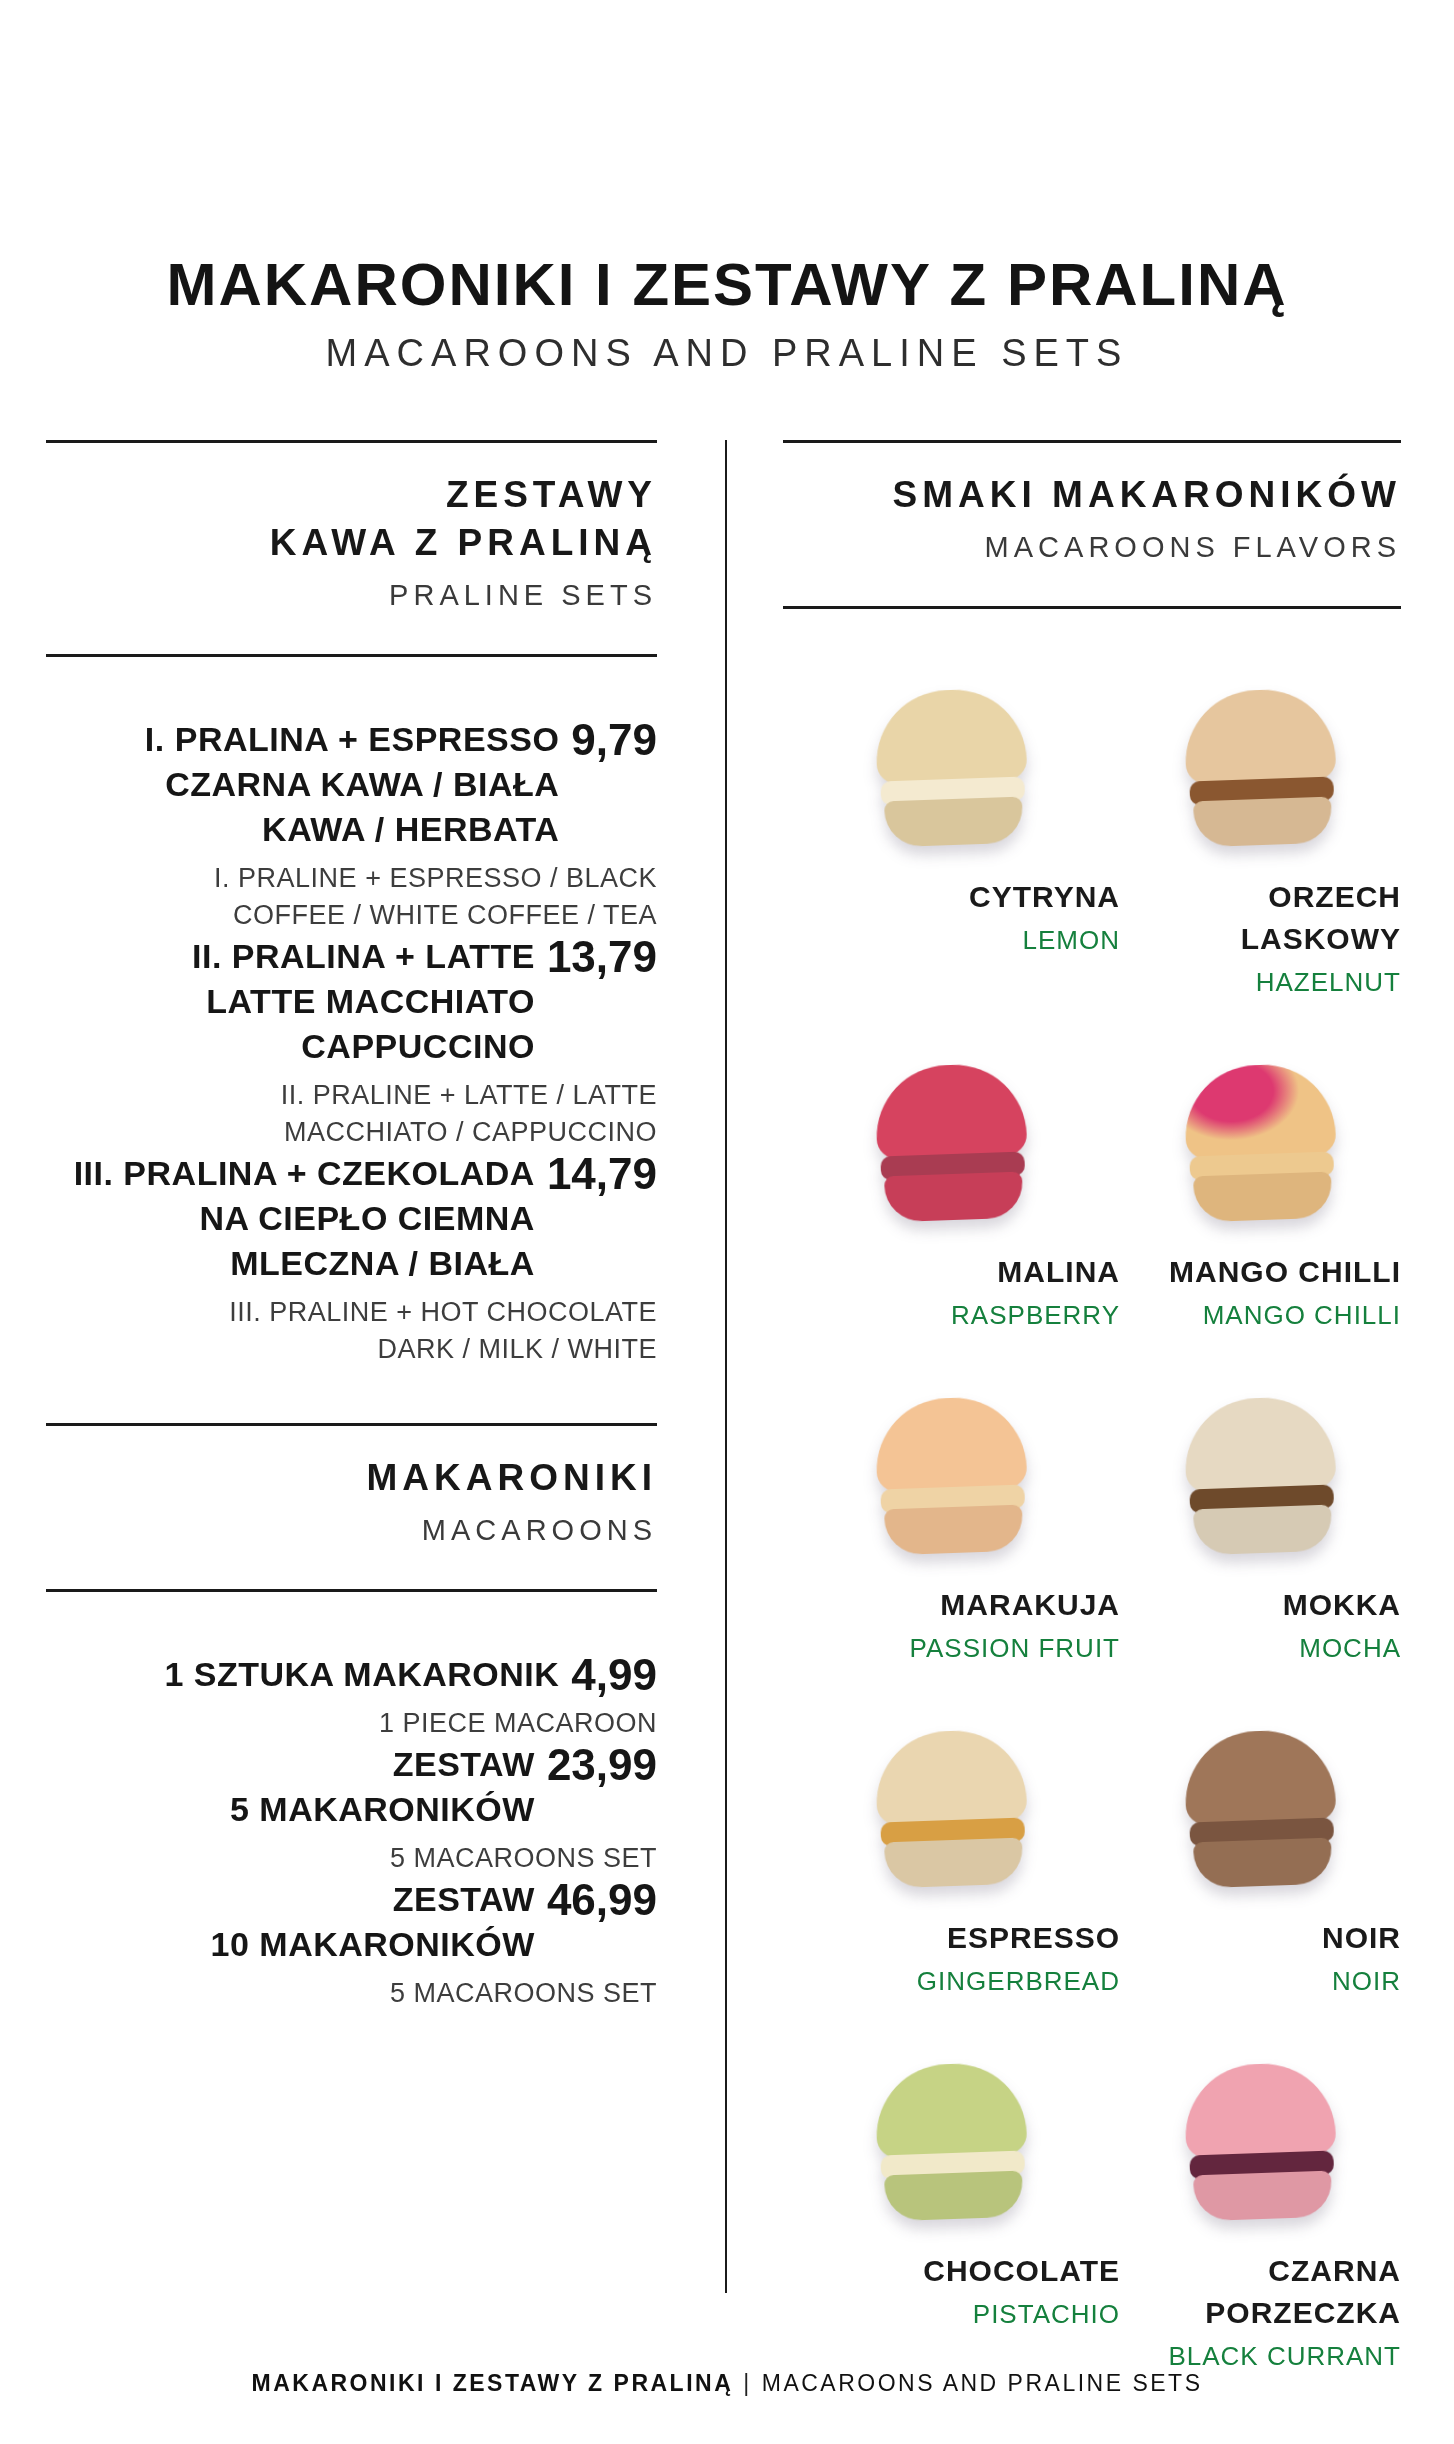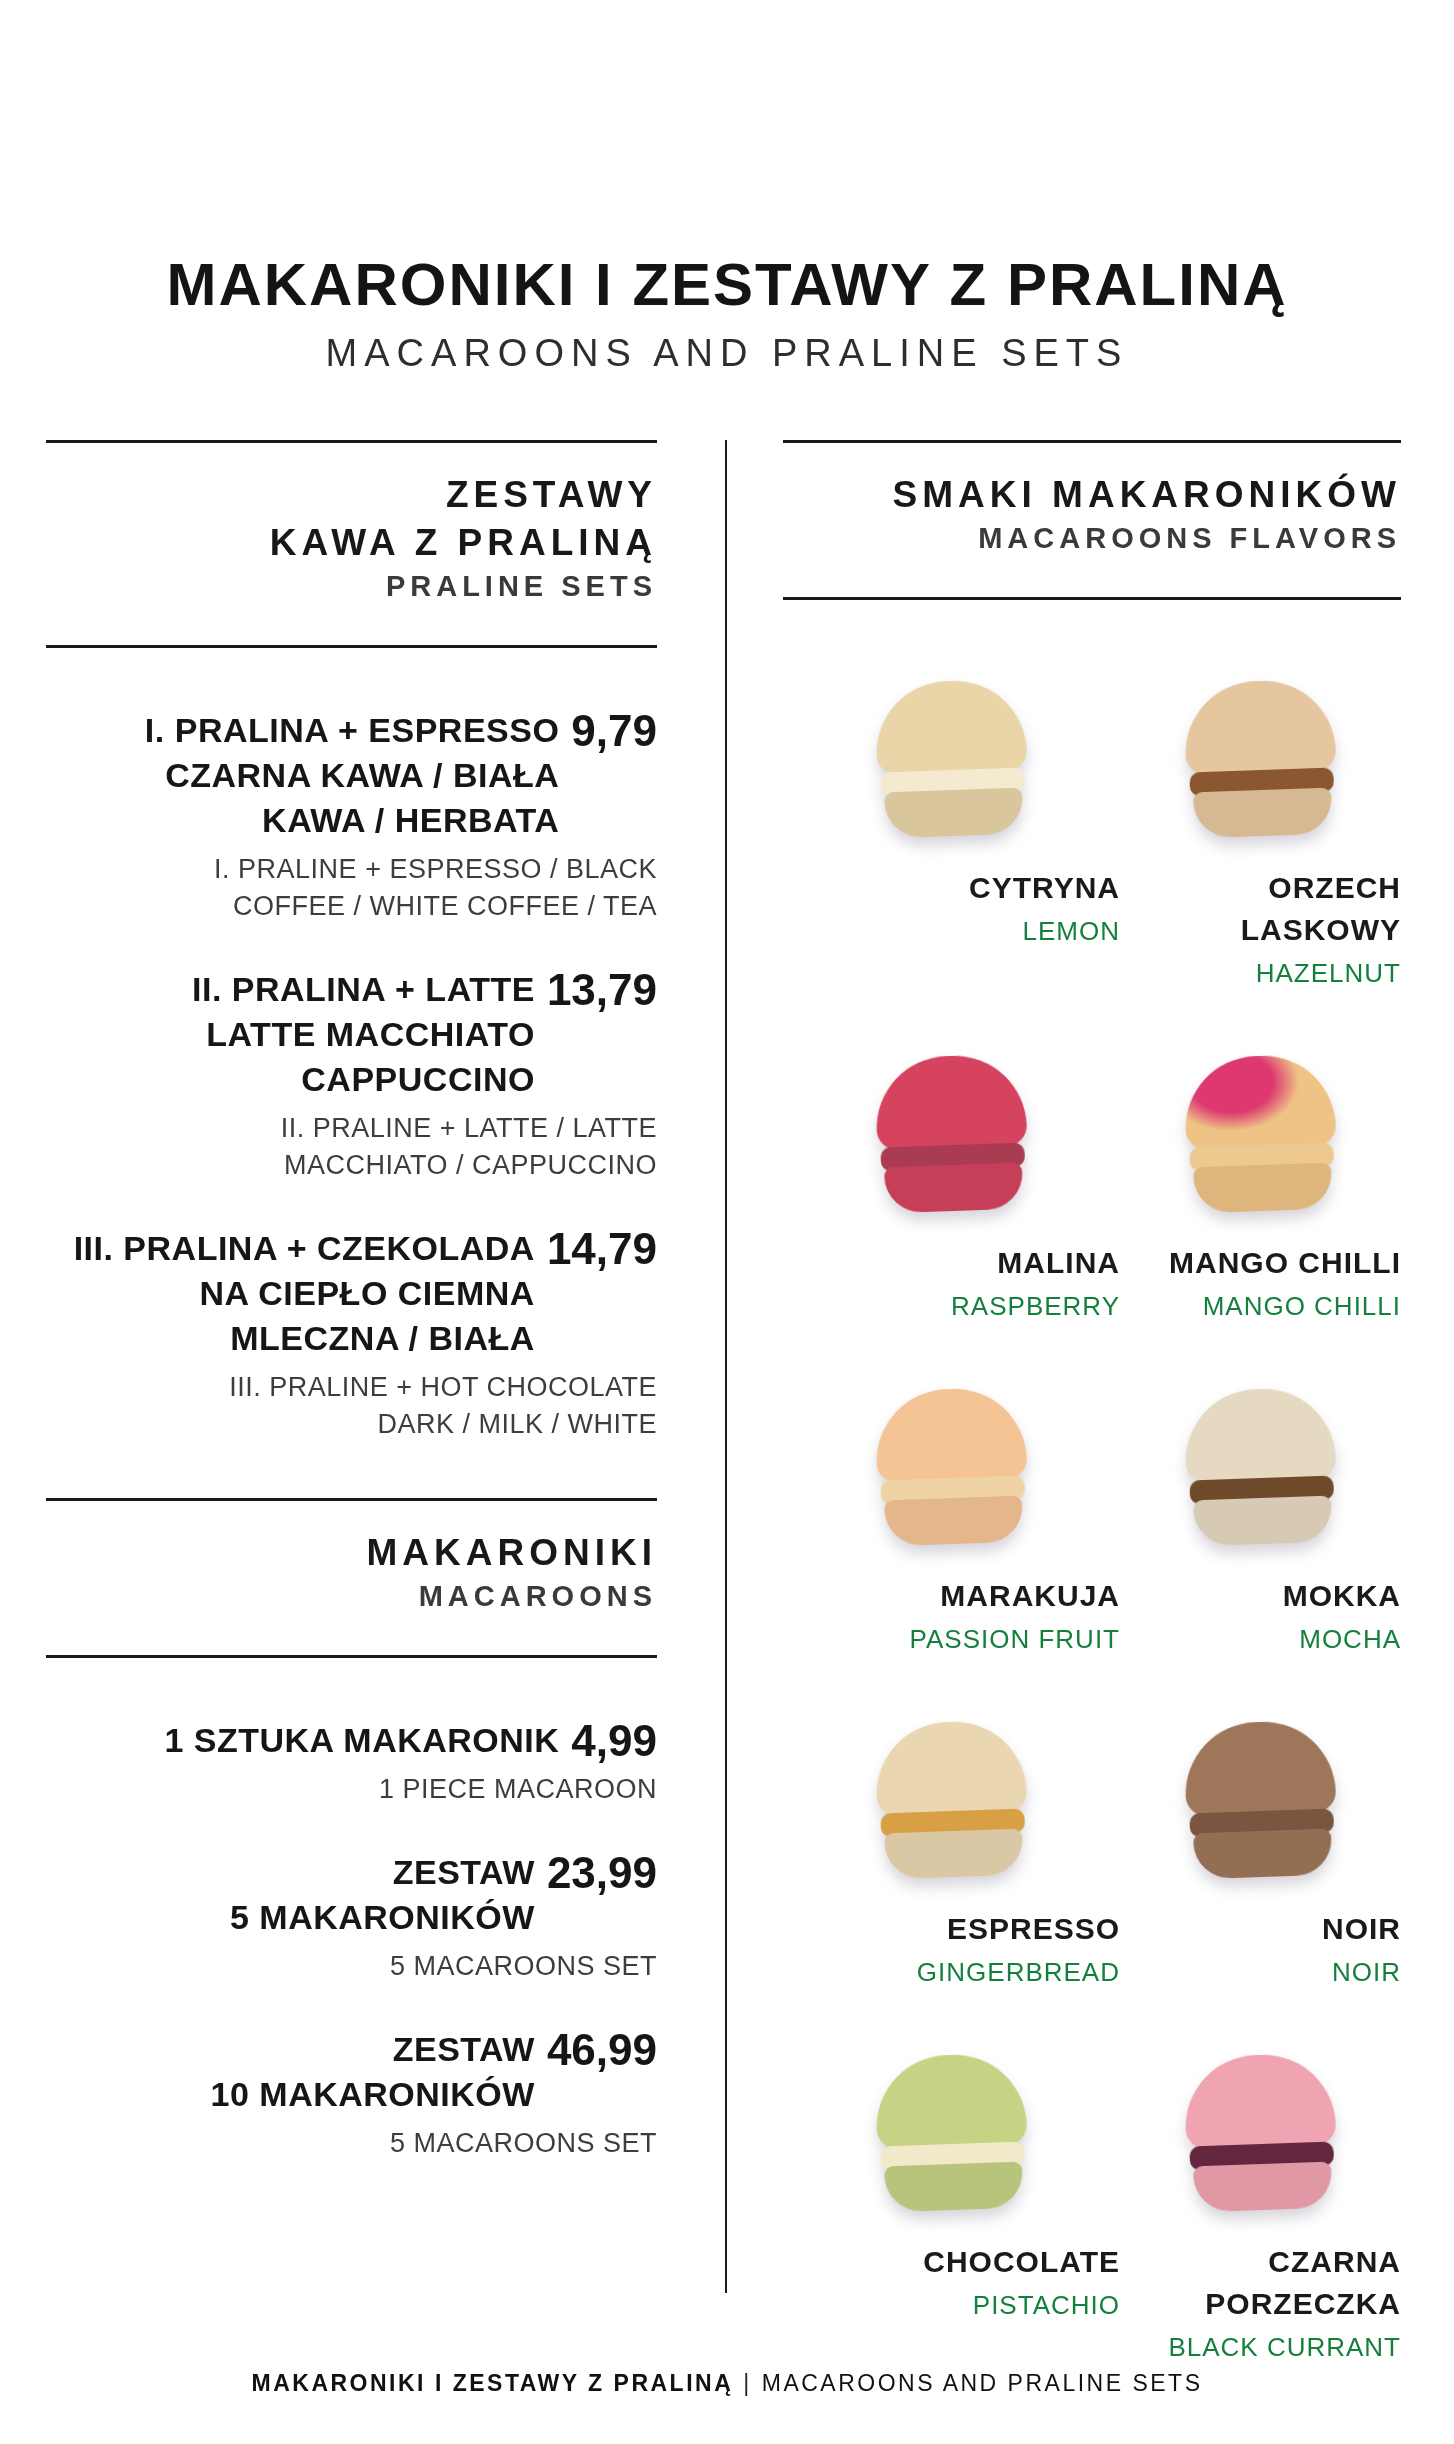--- a/index.html
+++ b/index.html
@@ -16,23 +16,23 @@
   .divider { position:absolute; left:725px; top:440px; width:2px; height:1853px; background:#1b1b1b; }
 
   .col { position:absolute; top:440px;text-align:right; }
   .left-col  { left:46px;  width:611px; }
   .right-col { left:783px; width:618px; }
 
   .rule { border:none; border-top:3px solid #1a1a1a; width:100%; }
 
   .sec-head { padding:28px 0 40px 0; }
   .sec-heading { font-size:37px; line-height:48px; font-weight:700; letter-spacing:5px; white-space:pre-line; color:#181818; }
-  .sec-subheading { font-size:29px; line-height:38px; font-weight:700; letter-spacing:5px; color:#3a3a3a; }
-
-  .items { display:flex; flex-direction:column; gap:42px; margin-top:60px; margin-bottom:55px; }
+  .sec-subheading { margin-top:9px; font-size:29px; line-height:38px; font-weight:400; letter-spacing:5px; color:#3a3a3a; }
+
+  .items { display:flex; flex-direction:column; margin-top:60px; margin-bottom:55px; }
   .item-head { display:flex; align-items:flex-start; }
   .item-name { flex:1; font-size:34px; line-height:45px; font-weight:700; letter-spacing:0.5px; white-space:pre-line; }
   .item-price { font-size:44px; line-height:45px; font-weight:700; margin-left:12px; white-space:nowrap; }
   .item-desc { margin-top:8px; font-size:27px; line-height:37px; font-weight:400; letter-spacing:0.5px; color:#3d3d3d; white-space:pre-line; }
 
   .flavors { display:grid; grid-template-columns:337px 281px; row-gap:40px; margin-top:55px; }
   .flavor-cell { }
   .mac-box { height:212px; display:flex; align-items:center; justify-content:center; }
   .flavor-name { font-size:30px; line-height:42px; font-weight:700; letter-spacing:1px; white-space:pre-line; color:#1a1a1a; }
   .flavor-sub { margin-top:5px; font-size:26px; line-height:34px; font-weight:400; letter-spacing:1px; color:#15803d; }

